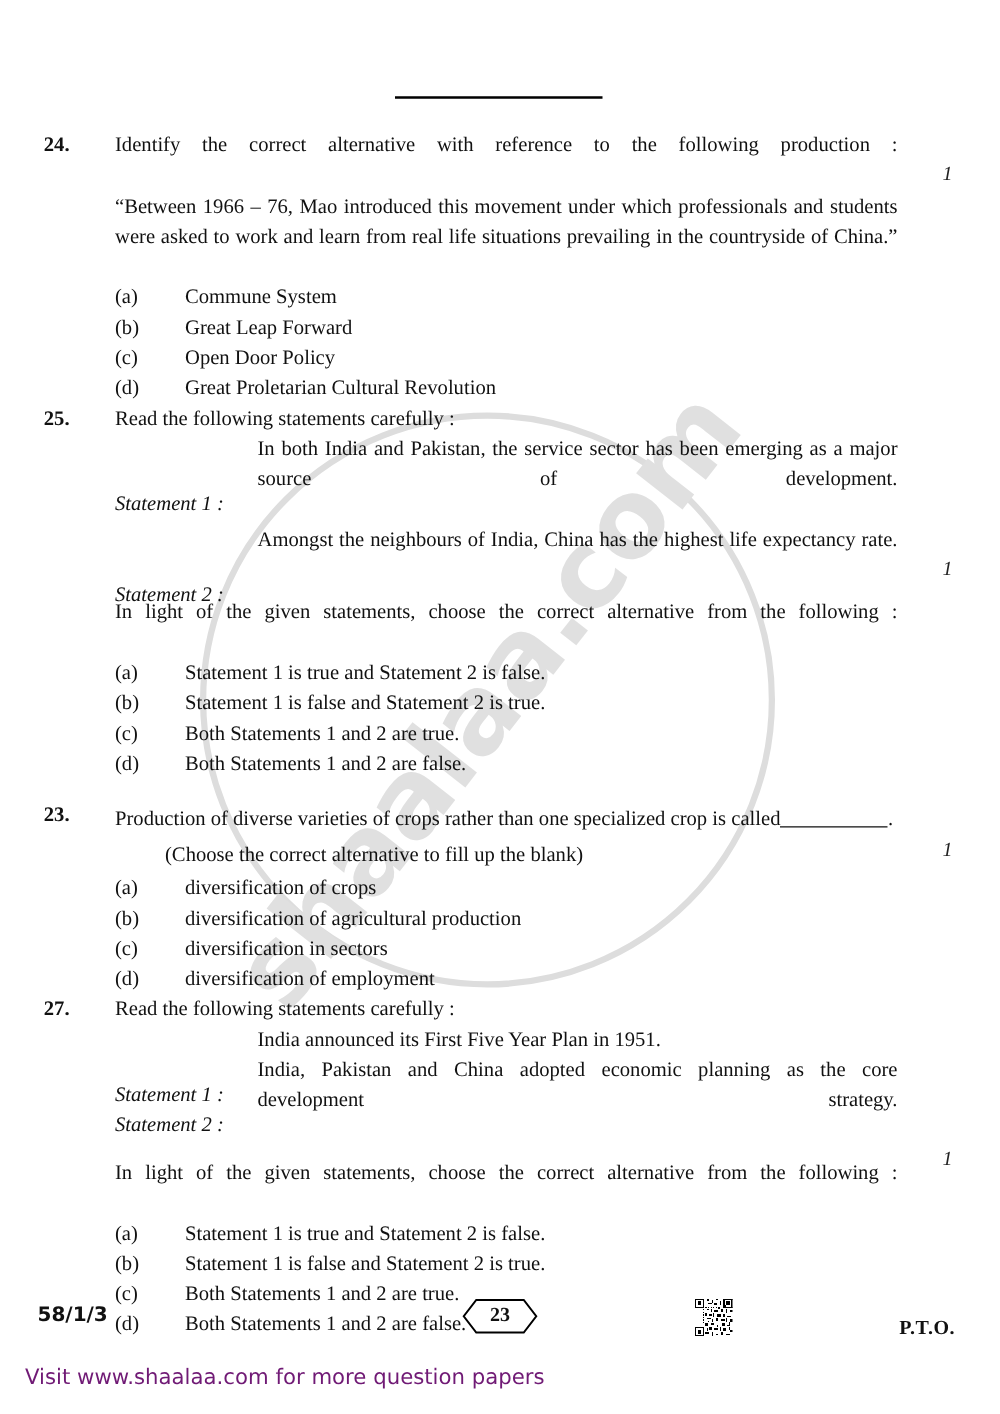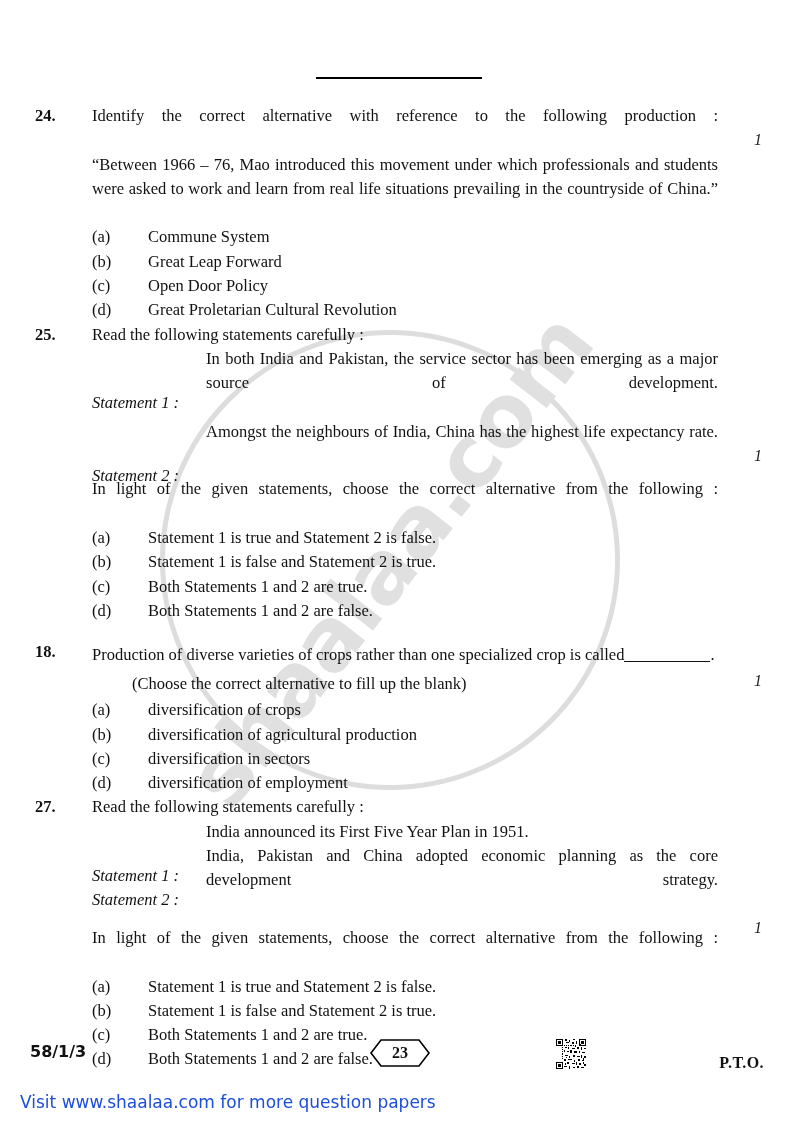--- a/index.html
+++ b/index.html
@@ -230,21 +230,21 @@
     font-size: 16px;
     font-weight: 700;
     letter-spacing: 0.4px;
   }
   #site-credit {
     position: absolute;
     left: 20px;
     top: 1092px;
     font-family: "DejaVu Sans", "Liberation Sans", sans-serif;
     font-size: 17px;
-    color: #1d4ed8;
+    color: #701a75;
     z-index: 2;
   }
 </style>
 </head>
 <body>
 
 <div id="watermark">
   <div class="ring"></div>
   <div class="wm-text">
     <span>shaalaa.com</span>
@@ -323,21 +323,21 @@
             <span>Both Statements 1 and 2 are false.</span>
           </li>
         </ul>
       </div>
     </div>
 
     <div class="gap-md"></div>
 
     <div class="qblock">
       <div class="qrow">
-        <div class="qnum">18.</div>
+        <div class="qnum">23.</div>
         <div class="marks" style="top:29px;">1</div>
 
         <p class="para nojust" style="line-height:29px;"><span>Production of diverse varieties of crops rather than one specialized crop is called</span><span class="blank-fill"></span><span>.</span><span class="wide-space"></span><span>(Choose the correct alternative to fill up the blank)</span></p>
 
         <ul class="opts">
           <li class="opt">
             <span class="lbl">(a)</span>
             <span>diversification of crops</span>
           </li>
           <li class="opt">

